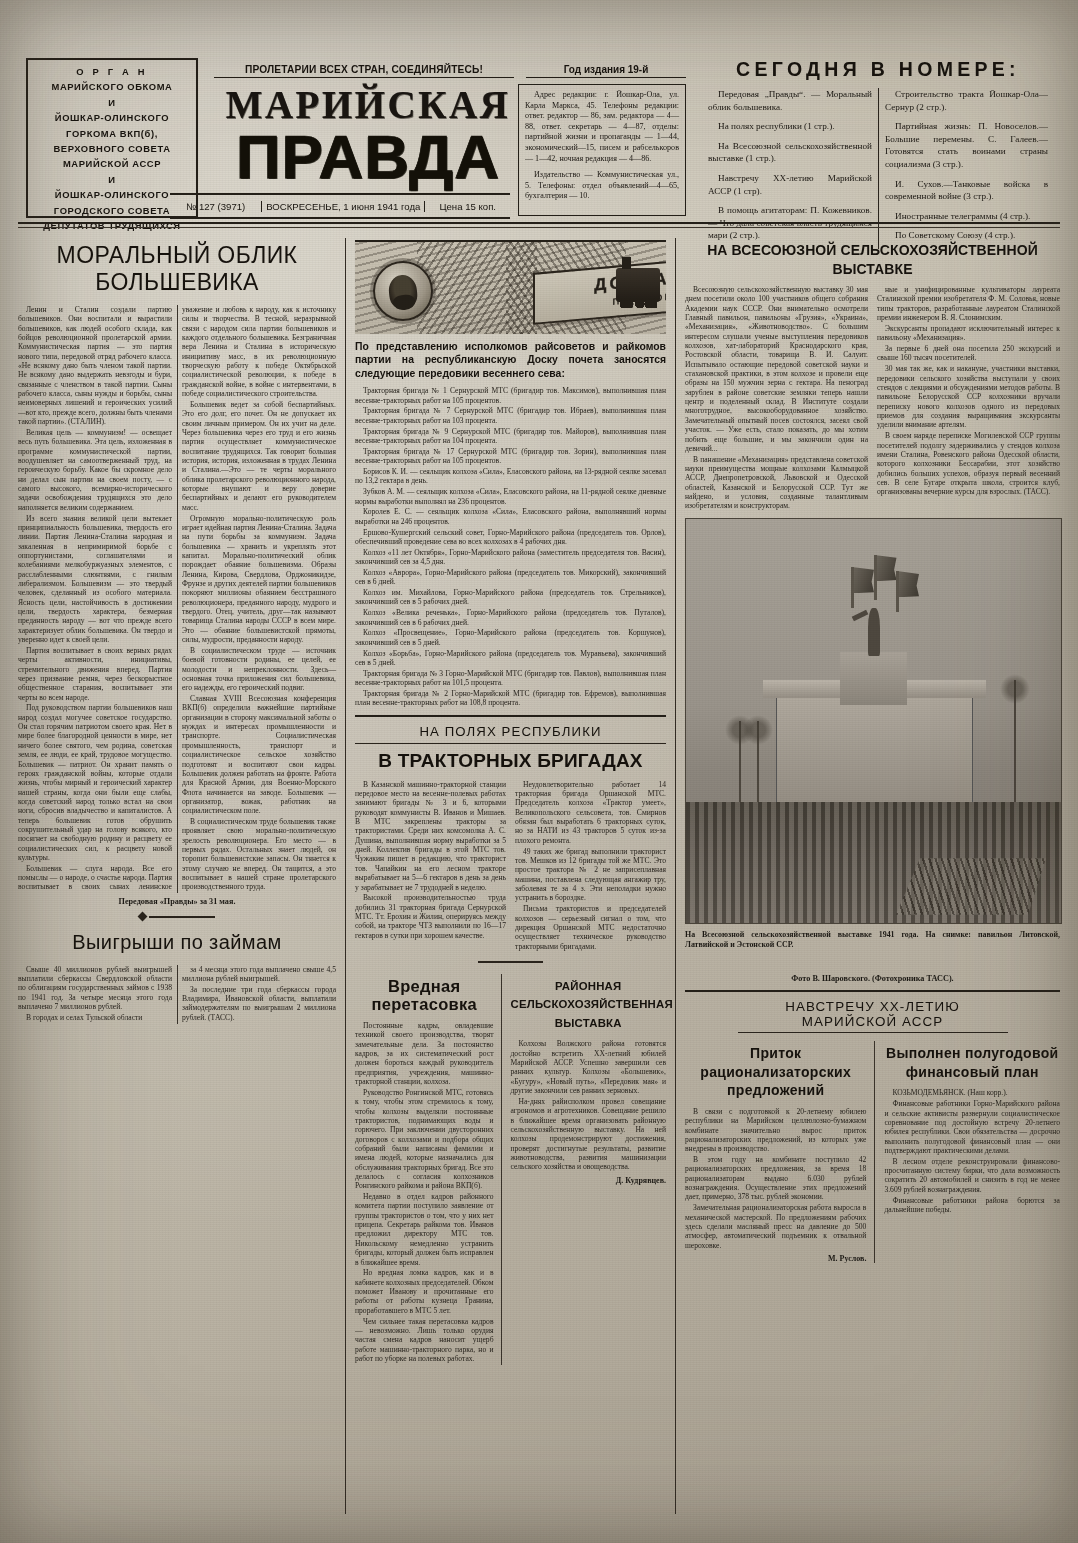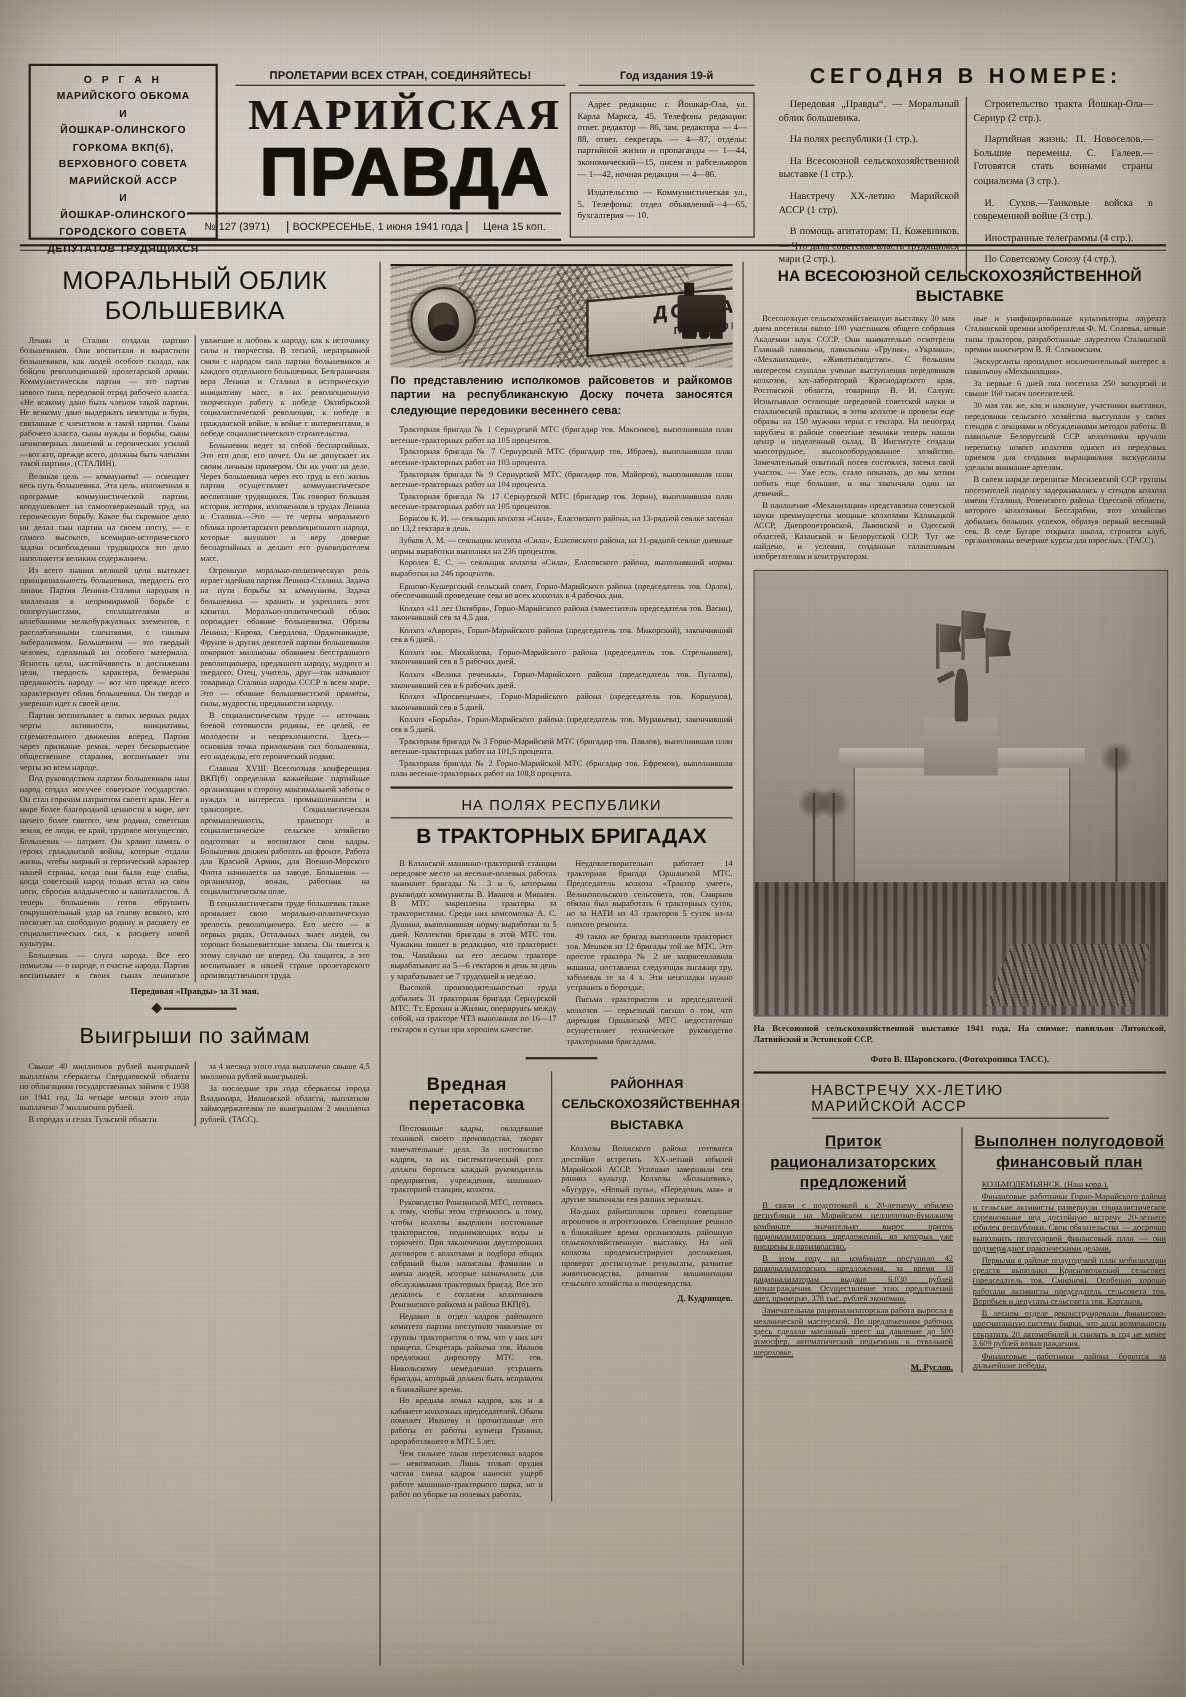--- a/index.html
+++ b/index.html
@@ -285,24 +285,24 @@
     position:absolute;bottom:28%;width:2px;height:22%;background:#4d473e;
   }
   .ph-tree:after{
     content:"";position:absolute;left:-16px;top:-8px;width:34px;height:34px;
     background:radial-gradient(circle, rgba(60,54,45,.48) 0 30%, rgba(0,0,0,0) 62%);
   }
   .ph-cap{
     font-size:7.9px;line-height:10.3px;text-align:justify;color:#1d1a15;
     font-weight:700;margin-top:3px;
   }
-  .ph-credit{text-align:center;font-size:8.2px;font-weight:700;margin-top:8px;color:#1d1a15;}
+  .ph-credit{text-align:center;font-size:8.2px;font-weight:700;margin-top:24px;color:#1d1a15;}
   .bb-head{
     font-family:"Liberation Sans", sans-serif;font-weight:400;
-    font-size:13.4px;letter-spacing:1.1px;color:#16120d;
+    font-size:13.4px;letter-spacing:1.1px;text-align:center;color:#16120d;
     border-bottom:1.6px solid #2a241c;padding-bottom:3px;margin:0 auto 8px auto;width:72%;
   }
 </style>
 </head>
 <body>
 
 <div id="paper"></div>
 
 <div id="sheet">
 
@@ -511,36 +511,35 @@
         <div class="ph-crowd"></div>
         <div class="ph-lawn"></div>
       </div>
       <div class="ph-cap">На Всесоюзной сельскохозяйственной выставке 1941 года. На снимке: павильон Литовской, Латвийской и Эстонской ССР.</div>
       <div class="ph-credit">Фото В. Шаровского. (Фотохроника ТАСС).</div>
 
       <div class="rule-thick"></div>
 
       <div class="bb-head">НАВСТРЕЧУ XX-ЛЕТИЮ МАРИЙСКОЙ АССР</div>
 
-      <div style="display:flex;gap:9px;text-decoration:underline;">
+      <div style="display:flex;gap:9px;">
         <div style="width:52%;border-right:1.2px solid #3a332a;padding-right:8px;box-sizing:border-box;">
           <div class="hl2" style="font-size:14px;">Приток рационализаторских предложений</div>
           <div class="txt">
             <p>В связи с подготовкой к 20-летнему юбилею республики на Марийском целлюлозно-бумажном комбинате значительно вырос приток рационализаторских предложений, из которых уже внедрены в производство.</p>
             <p>В этом году на комбинате поступило 42 рационализаторских предложения, за время 18 рационализаторам выдано 6.030 рублей вознаграждения. Осуществление этих предложений дает, примерно, 378 тыс. рублей экономии.</p>
             <p>Замечательная рационализаторская работа выросла в механической мастерской. По предложениям рабочих здесь сделали масляный пресс на давление до 500 атмосфер, автоматический подъемник к отвальной шероховке.</p>
           </div>
           <div class="sig">М. Руслов.</div>
         </div>
         <div style="width:48%;box-sizing:border-box;">
           <div class="hl2" style="font-size:14px;">Выполнен полугодовой финансовый план</div>
           <div class="txt">
             <p>КОЗЬМОДЕМЬЯНСК. (Наш корр.).</p>
             <p>Финансовые работники Горно-Марийского района и сельские активисты развернули социалистическое соревнование под достойную встречу 20-летнего юбилея республики. Свои обязательства — досрочно выполнить полугодовой финансовый план — они подтверждают практическими делами.</p>
-            <p>Первыми в районе полугодовой план мобилизации средств выполнил Красноволжский сельсовет (председатель тов. Смирнов). Особенно хорошо работали активисты председатель сельсовета тов. Воробьев и депутаты сельсовета тов. Картанов.</p>
             <p>В лесном отделе реконструировали финансово-просчитанную систему бирки, что дала возможность сократить 20 автомобилей и снизить в год не менее 3.609 рублей вознаграждения.</p>
             <p>Финансовые работники района борются за дальнейшие победы.</p>
           </div>
         </div>
       </div>
     </div>
 
   </div>
 </div>
 

